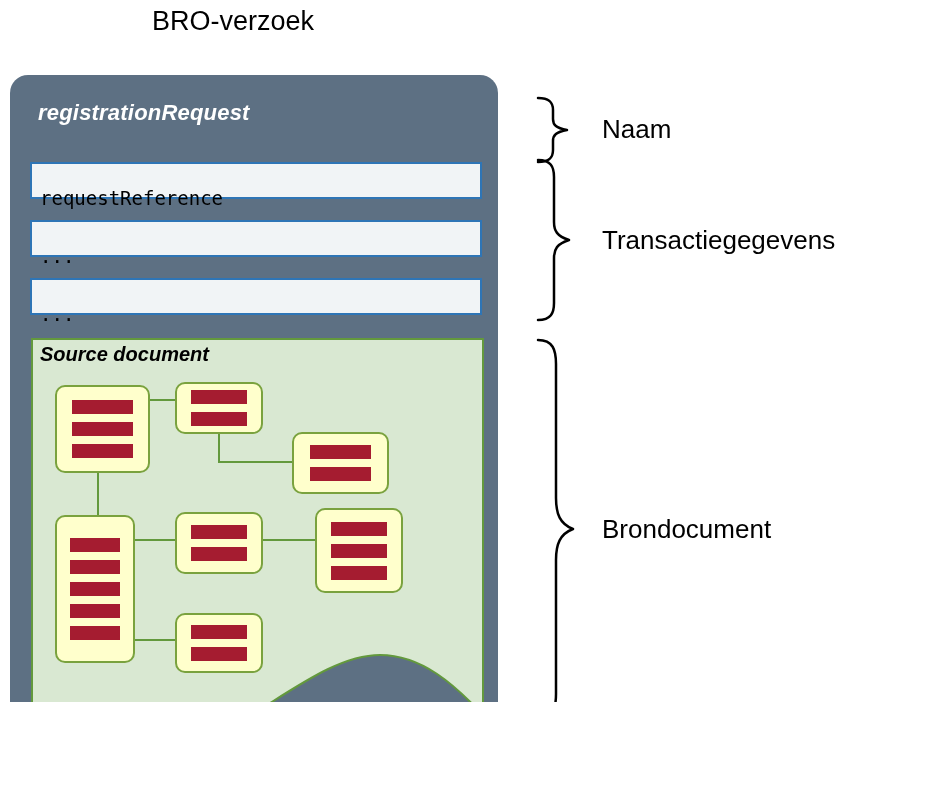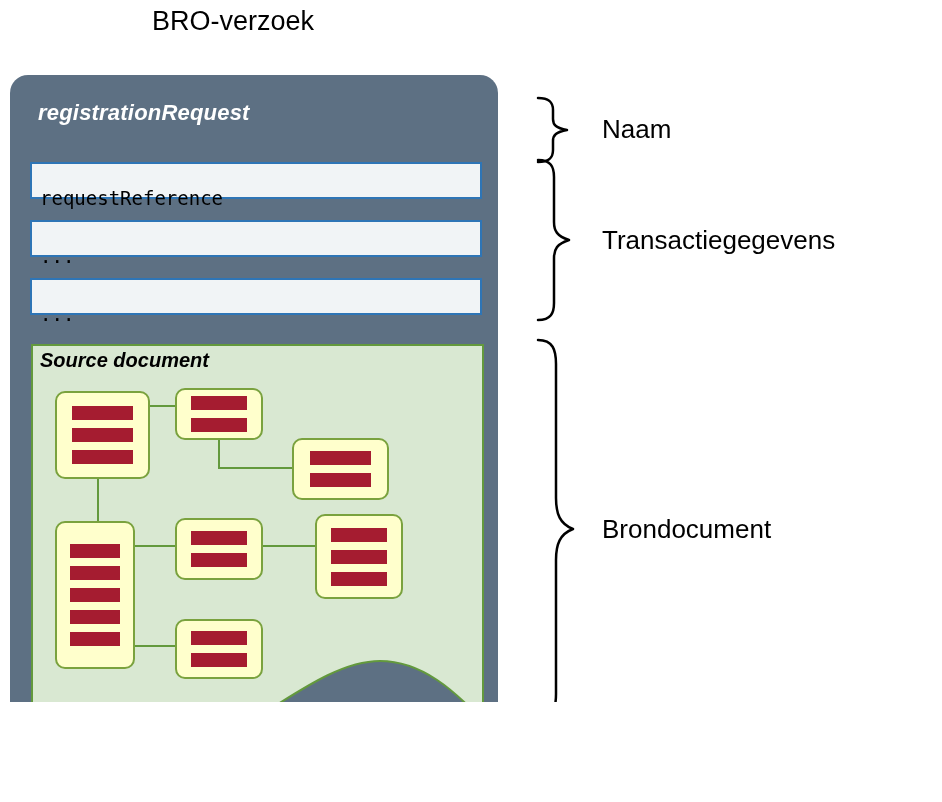--- a/index.html
+++ b/index.html
@@ -15,21 +15,21 @@
 
   .card-title { position:absolute; left:28px; top:25px; font-size:22px;
                 font-weight:700; font-style:italic; color:#ffffff; letter-spacing:0.2px; }
 
   .field { position:absolute; left:20px; width:452px; height:37px;
            background:var(--field-bg); border:2px solid var(--field-border);
            display:flex; align-items:center; padding-left:8px; }
   .field-text { font-family:"DejaVu Sans Mono","Liberation Mono",monospace;
                 font-size:19px; color:#000; line-height:1;margin-top:36px; }
 
-  .panel { position:absolute; left:20px; top:262px; width:455px; height:425px;margin-top:6px; }
+  .panel { position:absolute; left:20px; top:262px; width:455px; height:425px; }
   .panel-svg { position:absolute; left:0; top:0; }
   .wave { fill:var(--panel-bg); stroke:var(--panel-border); stroke-width:2; }
   .conn { fill:none; stroke:var(--connector); stroke-width:2; }
 
   .panel-label { position:absolute; left:10px; top:6px; font-size:20px;
                  font-weight:700; font-style:italic; color:#000; }
 
   .nodes-layer { position:absolute; left:0; top:0; width:100%; height:100%; }
   .xml-node { position:absolute; background:var(--node-bg);
               border:2px solid var(--node-border); border-radius:10px;

